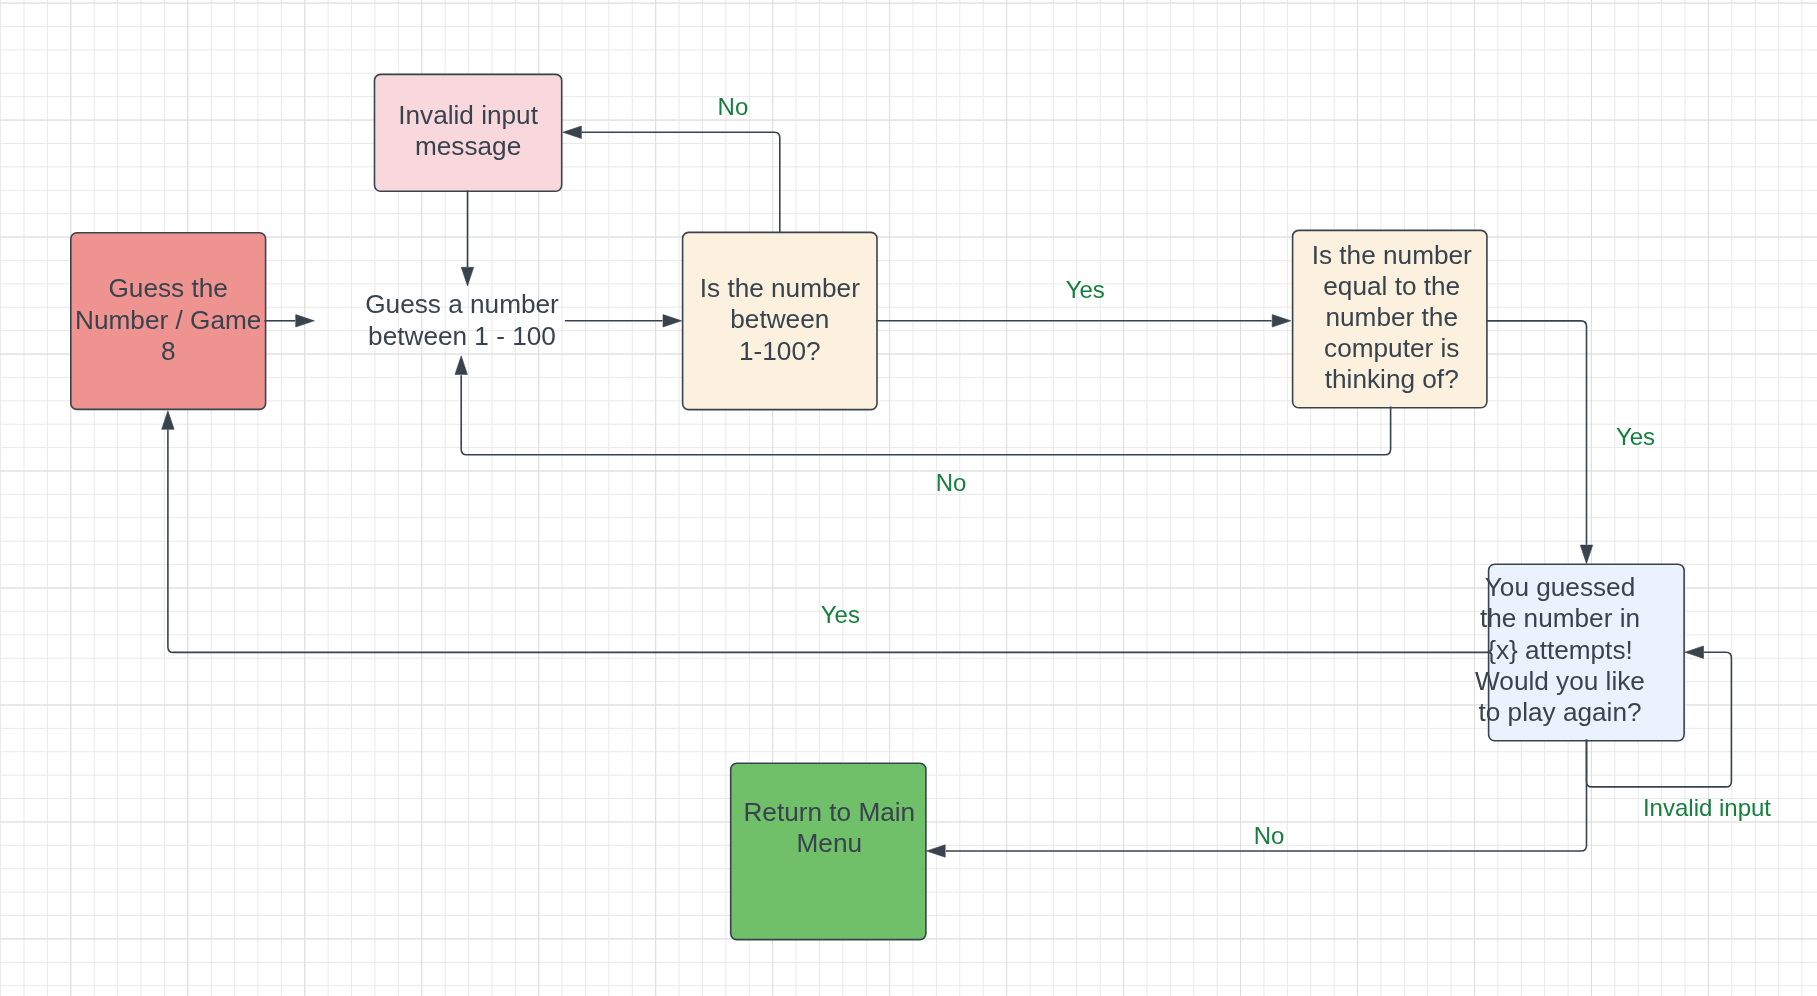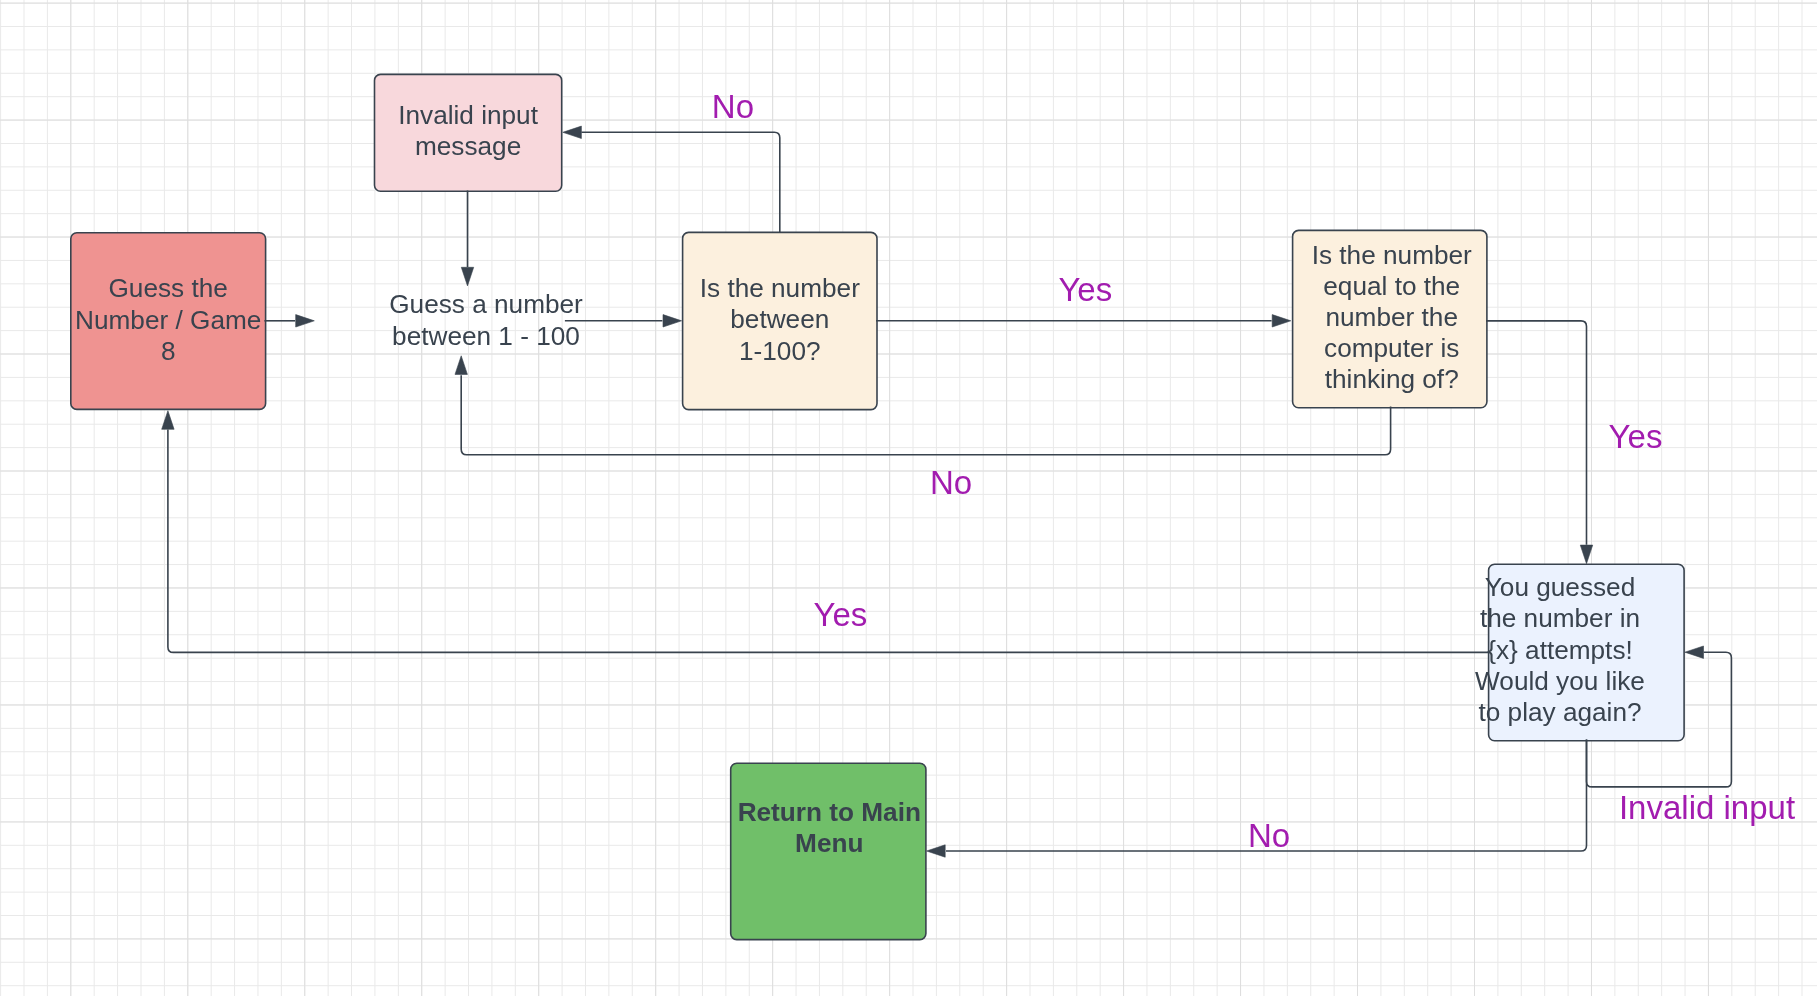--- a/index.html
+++ b/index.html
@@ -9,21 +9,21 @@
   #canvas{position:relative;width:1817px;height:996px;background:#ffffff;}
   #grid,#shapes,#edges,#nodes{position:absolute;left:0;top:0;width:1817px;height:996px;}
   #nodes{pointer-events:none;transform:translateZ(0);}
   .shape{stroke-width:1.6;}
   .conn{fill:none;stroke:#39434e;stroke-width:1.6;stroke-linecap:butt;stroke-linejoin:round;}
   polygon[data-arrow]{fill:#39434e;stroke:#39434e;stroke-width:.6;stroke-linejoin:miter;}
   .node,.plain{position:absolute;box-sizing:border-box;display:flex;align-items:center;
        justify-content:center;text-align:center;color:#39434e;font-size:26.2px;
        line-height:31.1px;white-space:pre-line;}
   .node>span,.plain>span{display:block;position:relative;top:-1px;}
-  .elabel{position:absolute;color:#a21caf;font-size:33px;line-height:31.1px;
+  .elabel{position:absolute;color:#15803d;font-size:24px;line-height:31.1px;
        white-space:nowrap;transform:translate(-50%,calc(-50% + 0.8px));}
 </style>
 </head>
 <body>
 
 <div id="canvas">
 
   <svg id="grid">
     <path fill="none" stroke-width="1" stroke="#e9e9e9" d="M 0.6149999999999984 0 L 0.6149999999999984 996 M 24.009999999999998 0 L 24.009999999999998 996 M 47.405 0 L 47.405 996 M 70.8 0 L 70.8 996 M 94.195 0 L 94.195 996 M 117.58999999999999 0 L 117.58999999999999 996 M 140.98499999999999 0 L 140.98499999999999 996 M 164.38 0 L 164.38 996 M 187.775 0 L 187.775 996 M 211.17000000000002 0 L 211.17000000000002 996 M 234.56500000000003 0 L 234.56500000000003 996 M 257.96000000000004 0 L 257.96000000000004 996 M 281.355 0 L 281.355 996 M 304.75 0 L 304.75 996 M 328.145 0 L 328.145 996 M 351.53999999999996 0 L 351.53999999999996 996 M 374.93499999999995 0 L 374.93499999999995 996 M 398.3299999999999 0 L 398.3299999999999 996 M 421.7249999999999 0 L 421.7249999999999 996 M 445.1199999999999 0 L 445.1199999999999 996 M 468.5149999999999 0 L 468.5149999999999 996 M 491.90999999999985 0 L 491.90999999999985 996 M 515.3049999999998 0 L 515.3049999999998 996 M 538.6999999999998 0 L 538.6999999999998 996 M 562.0949999999998 0 L 562.0949999999998 996 M 585.4899999999998 0 L 585.4899999999998 996 M 608.8849999999998 0 L 608.8849999999998 996 M 632.2799999999997 0 L 632.2799999999997 996 M 655.6749999999997 0 L 655.6749999999997 996 M 679.0699999999997 0 L 679.0699999999997 996 M 702.4649999999997 0 L 702.4649999999997 996 M 725.8599999999997 0 L 725.8599999999997 996 M 749.2549999999997 0 L 749.2549999999997 996 M 772.6499999999996 0 L 772.6499999999996 996 M 796.0449999999996 0 L 796.0449999999996 996 M 819.4399999999996 0 L 819.4399999999996 996 M 842.8349999999996 0 L 842.8349999999996 996 M 866.2299999999996 0 L 866.2299999999996 996 M 889.6249999999995 0 L 889.6249999999995 996 M 913.0199999999995 0 L 913.0199999999995 996 M 936.4149999999995 0 L 936.4149999999995 996 M 959.8099999999995 0 L 959.8099999999995 996 M 983.2049999999995 0 L 983.2049999999995 996 M 1006.5999999999995 0 L 1006.5999999999995 996 M 1029.9949999999994 0 L 1029.9949999999994 996 M 1053.3899999999994 0 L 1053.3899999999994 996 M 1076.7849999999994 0 L 1076.7849999999994 996 M 1100.1799999999994 0 L 1100.1799999999994 996 M 1123.5749999999994 0 L 1123.5749999999994 996 M 1146.9699999999993 0 L 1146.9699999999993 996 M 1170.3649999999993 0 L 1170.3649999999993 996 M 1193.7599999999993 0 L 1193.7599999999993 996 M 1217.1549999999993 0 L 1217.1549999999993 996 M 1240.5499999999993 0 L 1240.5499999999993 996 M 1263.9449999999993 0 L 1263.9449999999993 996 M 1287.3399999999992 0 L 1287.3399999999992 996 M 1310.7349999999992 0 L 1310.7349999999992 996 M 1334.1299999999992 0 L 1334.1299999999992 996 M 1357.5249999999992 0 L 1357.5249999999992 996 M 1380.9199999999992 0 L 1380.9199999999992 996 M 1404.3149999999991 0 L 1404.3149999999991 996 M 1427.7099999999991 0 L 1427.7099999999991 996 M 1451.104999999999 0 L 1451.104999999999 996 M 1474.499999999999 0 L 1474.499999999999 996 M 1497.894999999999 0 L 1497.894999999999 996 M 1521.289999999999 0 L 1521.289999999999 996 M 1544.684999999999 0 L 1544.684999999999 996 M 1568.079999999999 0 L 1568.079999999999 996 M 1591.474999999999 0 L 1591.474999999999 996 M 1614.869999999999 0 L 1614.869999999999 996 M 1638.264999999999 0 L 1638.264999999999 996 M 1661.659999999999 0 L 1661.659999999999 996 M 1685.054999999999 0 L 1685.054999999999 996 M 1708.449999999999 0 L 1708.449999999999 996 M 1731.844999999999 0 L 1731.844999999999 996 M 1755.2399999999989 0 L 1755.2399999999989 996 M 1778.6349999999989 0 L 1778.6349999999989 996 M 1802.0299999999988 0 L 1802.0299999999988 996 M 0 3.1000000000000014 L 1817 3.1000000000000014 M 0 26.495 L 1817 26.495 M 0 49.89 L 1817 49.89 M 0 73.285 L 1817 73.285 M 0 96.67999999999999 L 1817 96.67999999999999 M 0 120.07499999999999 L 1817 120.07499999999999 M 0 143.47 L 1817 143.47 M 0 166.865 L 1817 166.865 M 0 190.26000000000002 L 1817 190.26000000000002 M 0 213.65500000000003 L 1817 213.65500000000003 M 0 237.05000000000004 L 1817 237.05000000000004 M 0 260.44500000000005 L 1817 260.44500000000005 M 0 283.84000000000003 L 1817 283.84000000000003 M 0 307.235 L 1817 307.235 M 0 330.63 L 1817 330.63 M 0 354.025 L 1817 354.025 M 0 377.41999999999996 L 1817 377.41999999999996 M 0 400.81499999999994 L 1817 400.81499999999994 M 0 424.2099999999999 L 1817 424.2099999999999 M 0 447.6049999999999 L 1817 447.6049999999999 M 0 470.9999999999999 L 1817 470.9999999999999 M 0 494.39499999999987 L 1817 494.39499999999987 M 0 517.7899999999998 L 1817 517.7899999999998 M 0 541.1849999999998 L 1817 541.1849999999998 M 0 564.5799999999998 L 1817 564.5799999999998 M 0 587.9749999999998 L 1817 587.9749999999998 M 0 611.3699999999998 L 1817 611.3699999999998 M 0 634.7649999999998 L 1817 634.7649999999998 M 0 658.1599999999997 L 1817 658.1599999999997 M 0 681.5549999999997 L 1817 681.5549999999997 M 0 704.9499999999997 L 1817 704.9499999999997 M 0 728.3449999999997 L 1817 728.3449999999997 M 0 751.7399999999997 L 1817 751.7399999999997 M 0 775.1349999999996 L 1817 775.1349999999996 M 0 798.5299999999996 L 1817 798.5299999999996 M 0 821.9249999999996 L 1817 821.9249999999996 M 0 845.3199999999996 L 1817 845.3199999999996 M 0 868.7149999999996 L 1817 868.7149999999996 M 0 892.1099999999996 L 1817 892.1099999999996 M 0 915.5049999999995 L 1817 915.5049999999995 M 0 938.8999999999995 L 1817 938.8999999999995 M 0 962.2949999999995 L 1817 962.2949999999995 M 0 985.6899999999995 L 1817 985.6899999999995 "></path>
     <path fill="none" stroke-width="1" stroke="#dedede" d="M 70.8 0 L 70.8 996 M 187.77499999999998 0 L 187.77499999999998 996 M 304.75 0 L 304.75 996 M 421.725 0 L 421.725 996 M 538.7 0 L 538.7 996 M 655.6750000000001 0 L 655.6750000000001 996 M 772.6500000000001 0 L 772.6500000000001 996 M 889.6250000000001 0 L 889.6250000000001 996 M 1006.6000000000001 0 L 1006.6000000000001 996 M 1123.575 0 L 1123.575 996 M 1240.55 0 L 1240.55 996 M 1357.5249999999999 0 L 1357.5249999999999 996 M 1474.4999999999998 0 L 1474.4999999999998 996 M 1591.4749999999997 0 L 1591.4749999999997 996 M 1708.4499999999996 0 L 1708.4499999999996 996 M 0 3.0999999999999943 L 1817 3.0999999999999943 M 0 120.07499999999999 L 1817 120.07499999999999 M 0 237.04999999999998 L 1817 237.04999999999998 M 0 354.025 L 1817 354.025 M 0 471 L 1817 471 M 0 587.975 L 1817 587.975 M 0 704.95 L 1817 704.95 M 0 821.9250000000001 L 1817 821.9250000000001 M 0 938.9000000000001 L 1817 938.9000000000001 "></path>
@@ -84,21 +84,21 @@
   <div id="nodes">
     <div class="node" style="left: 70px; top: 232px; width: 196.4px; height: 178.2px;">
       <span>Guess the
 Number / Game
 8</span>
     </div>
     <div class="node" style="left: 373.7px; top: 72.6px; width: 188.8px; height: 118.5px;">
       <span>Invalid input
 message</span>
     </div>
-    <div class="plain" style="left: 364px; top: 290px; width: 196px; height: 63px; margin-left: 24px;">
+    <div class="plain" style="left: 364px; top: 290px; width: 196px; height: 63px;">
       <span>Guess a number
 between 1 - 100</span>
     </div>
     <div class="node" style="left: 681.8px; top: 231.6px; width: 196px; height: 178.8px;">
       <span>Is the number
 between
 1-100?</span>
     </div>
     <div class="node" style="left: 1293.8px; top: 229px; width: 195.9px; height: 178.9px;">
       <span>Is the number
@@ -107,21 +107,21 @@
 computer is
 thinking of?</span>
     </div>
     <div class="node" style="left: 1462px; top: 562px; width: 196px; height: 178.1px;">
       <span>You guessed
 the number in
 {x} attempts!
 Would you like
 to play again?</span>
     </div>
-    <div class="node" style="left: 730.9px; top: 762.4px; width: 196.8px; height: 134px; font-weight: bold;">
+    <div class="node" style="left: 730.9px; top: 762.4px; width: 196.8px; height: 134px;">
       <span>Return to Main
 Menu</span>
     </div>
     <div class="elabel" style="left: 732.9px; top: 105.7px;">No</div>
     <div class="elabel" style="left: 1085.3px; top: 288.7px;">Yes</div>
     <div class="elabel" style="left: 951px; top: 481.6px;">No</div>
     <div class="elabel" style="left: 1635.5px; top: 435.8px;">Yes</div>
     <div class="elabel" style="left: 840.4px; top: 613.8px;">Yes</div>
     <div class="elabel" style="left: 1707px; top: 806.9px;">Invalid input</div>
     <div class="elabel" style="left: 1269px; top: 834.8px;">No</div>

